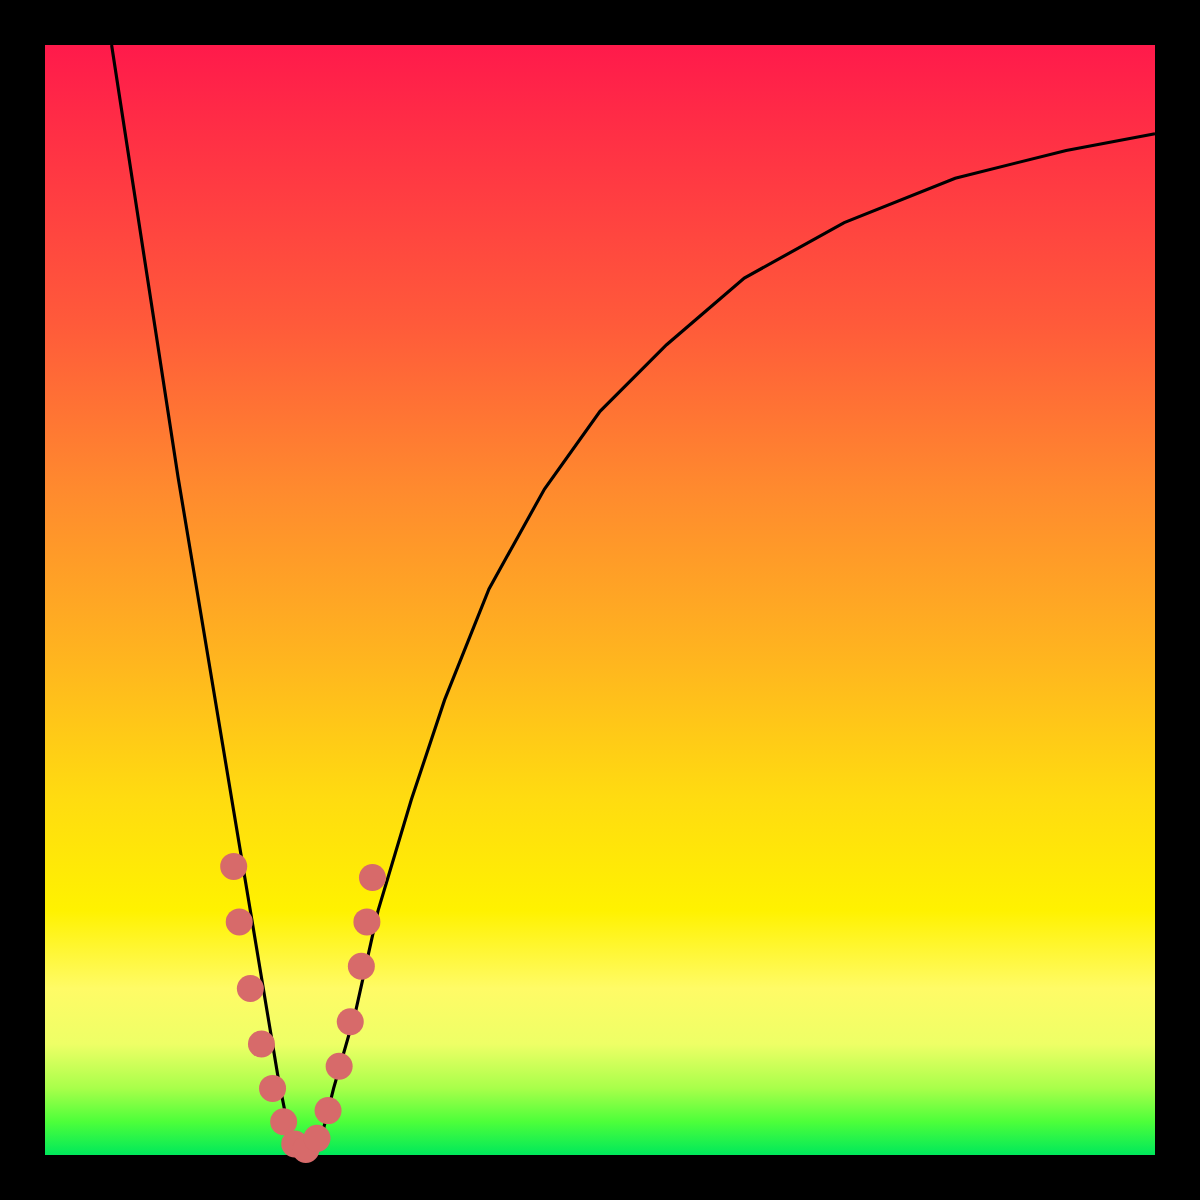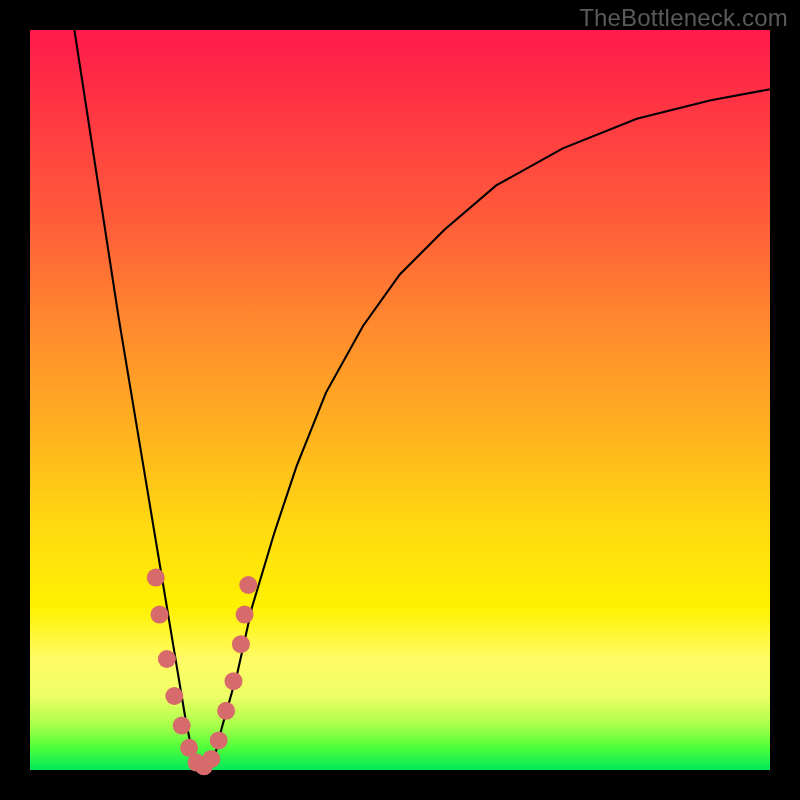--- a/index.html
+++ b/index.html
@@ -65,21 +65,20 @@
   }
   .dot {
     fill: #d76a6a;
     stroke: none;
   }
 </style>
 </head>
 <body>
 
 <div class="frame">
-  <div class="watermark">TheBottleneck.com</div>
 
   <div class="plot-area">
     <svg viewBox="0 0 740 740">
       <path class="curve" d="M44.4 0.0 L59.2 96.2 L74.0 192.4 L88.8 288.6 L103.6 377.4 L118.4 466.2 L125.8 510.6 L133.2 555.0 L140.6 599.4 L148.0 643.8 L155.4 688.2 L162.8 725.2 L170.2 740.0 L177.6 740.0 L185.0 725.2 L192.4 695.6 L207.2 643.8 L222.0 577.2 L244.2 503.2 L266.4 436.6 L296.0 362.6 L333.0 296.0 L370.0 244.2 L414.4 199.8 L466.2 155.4 L532.8 118.4 L606.8 88.8 L680.8 70.3 L740.0 59.2"></path>
       <g>
           <circle class="dot" cx="125.8" cy="547.6" r="9"></circle>
           <circle class="dot" cx="129.5" cy="584.6" r="9"></circle>
           <circle class="dot" cx="136.9" cy="629.0" r="9"></circle>
           <circle class="dot" cx="144.3" cy="666.0" r="9"></circle>
           <circle class="dot" cx="151.7" cy="695.6" r="9"></circle>

